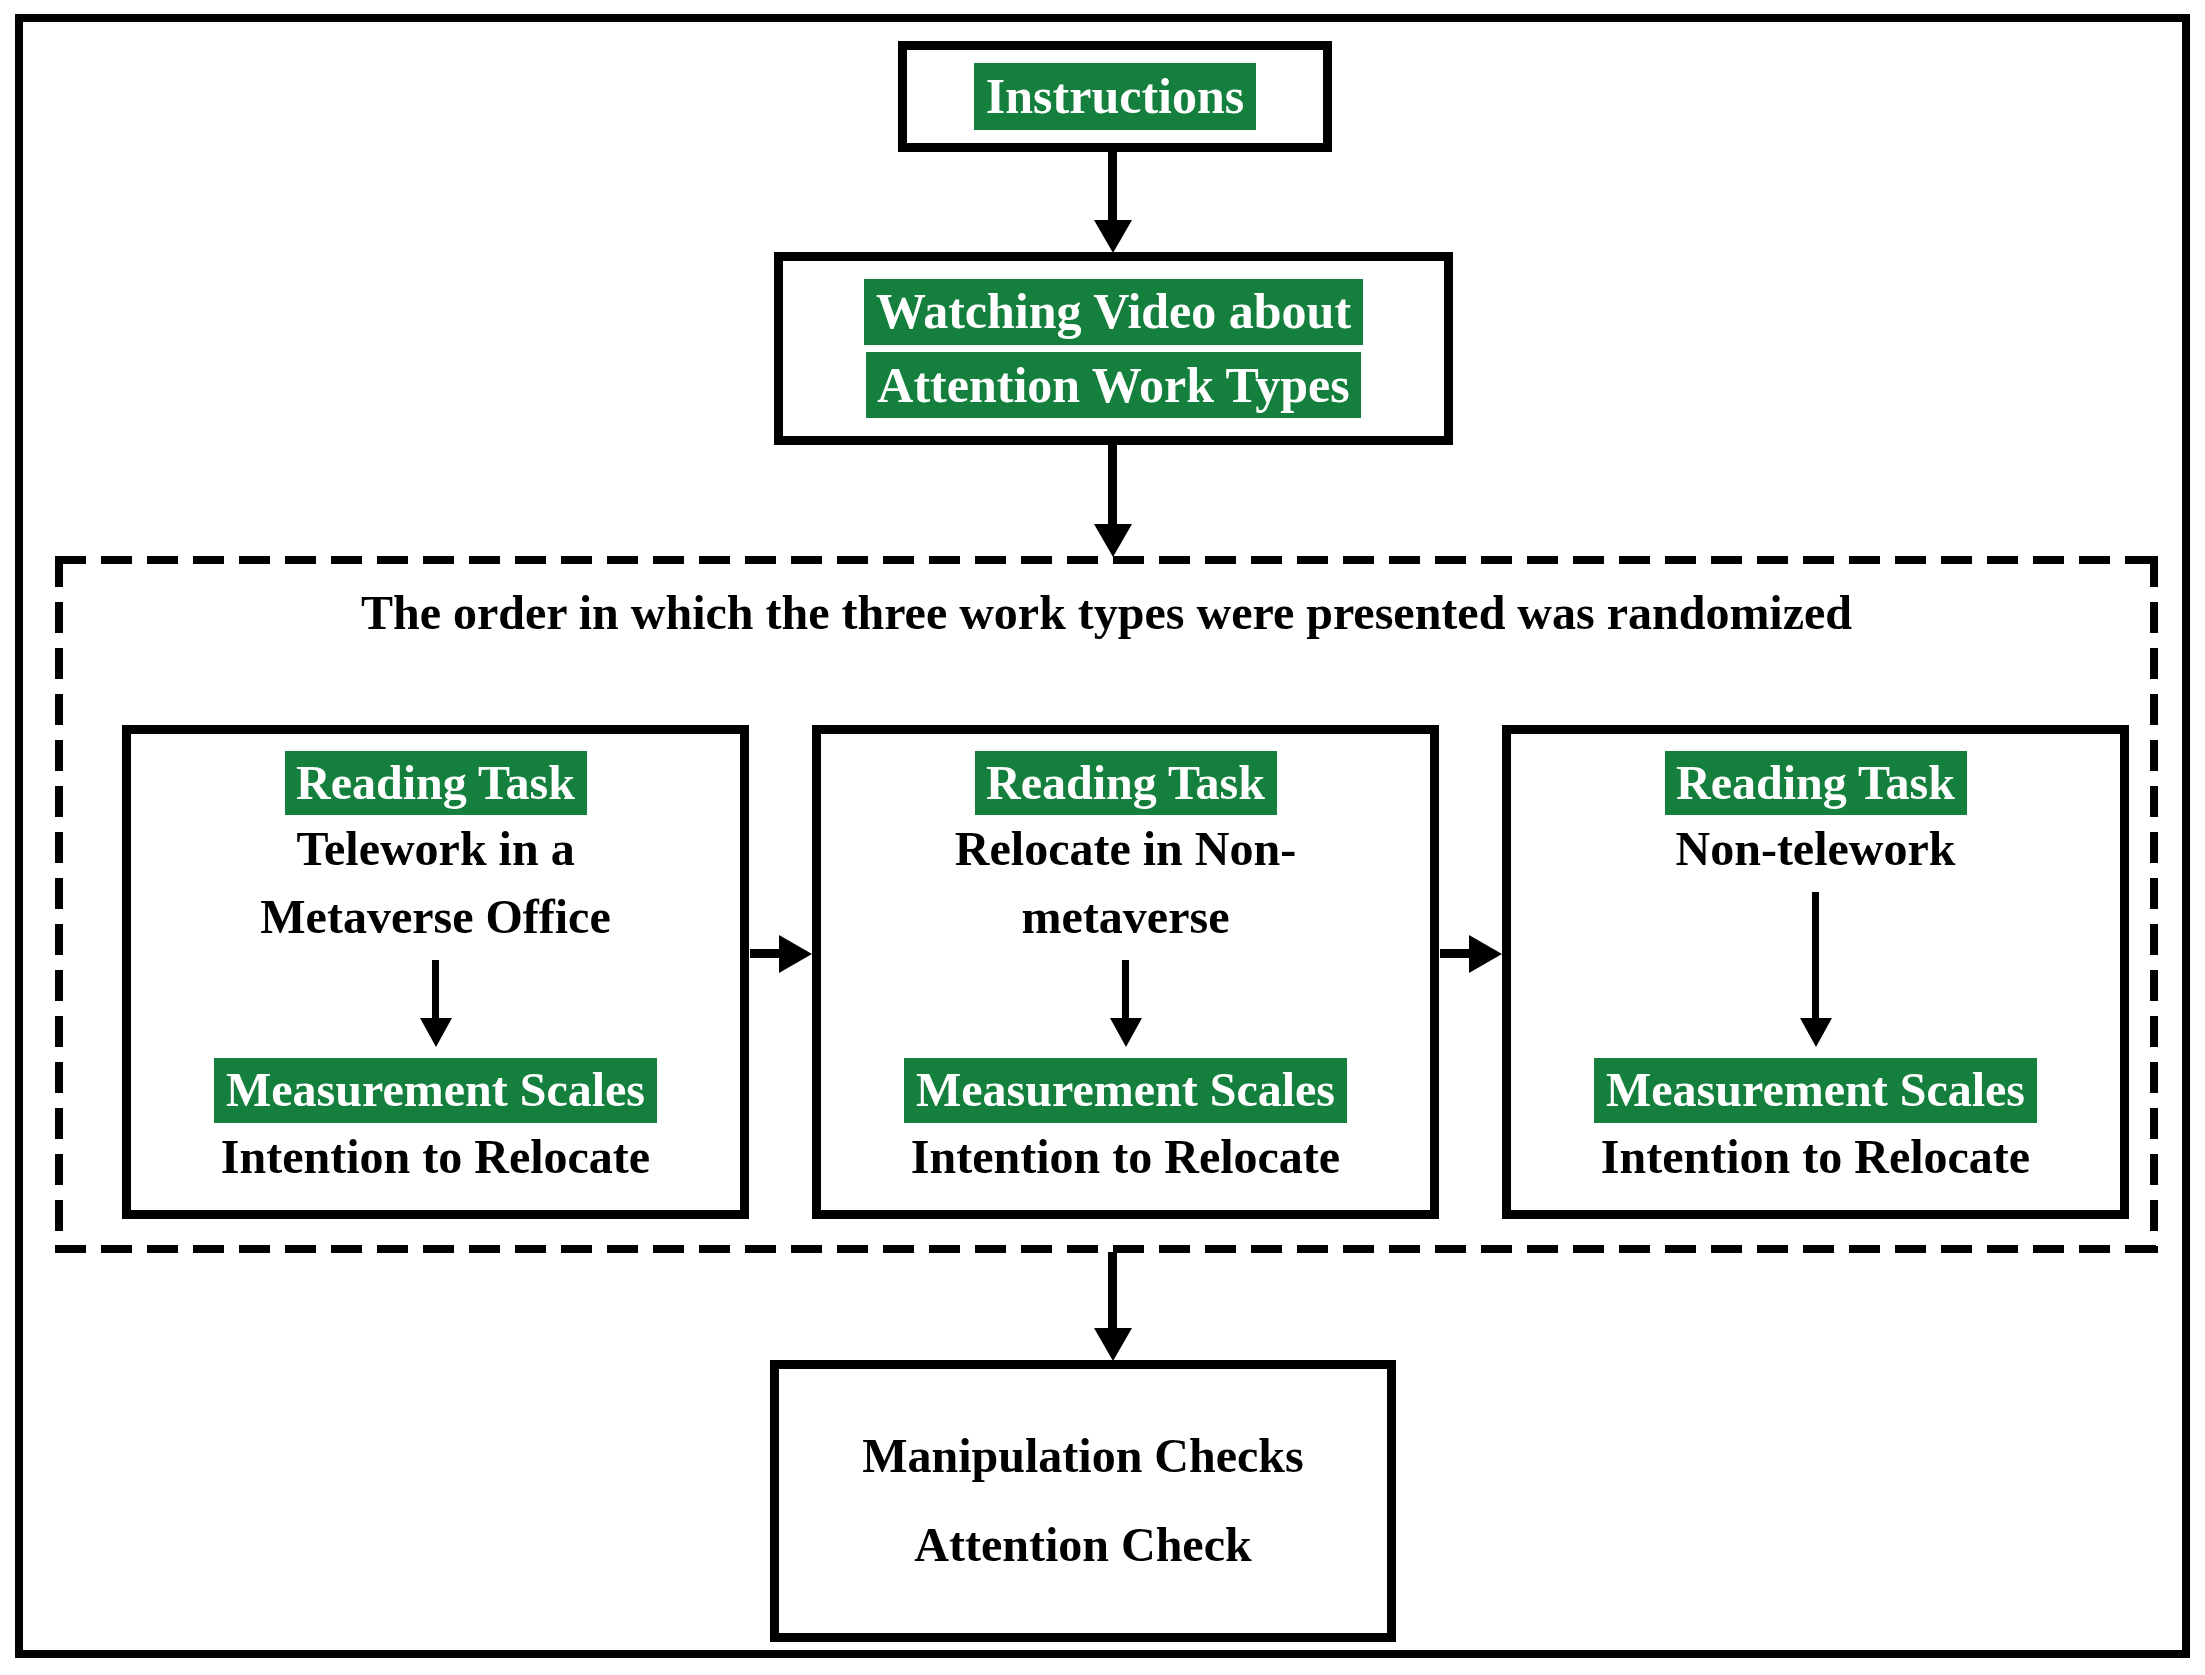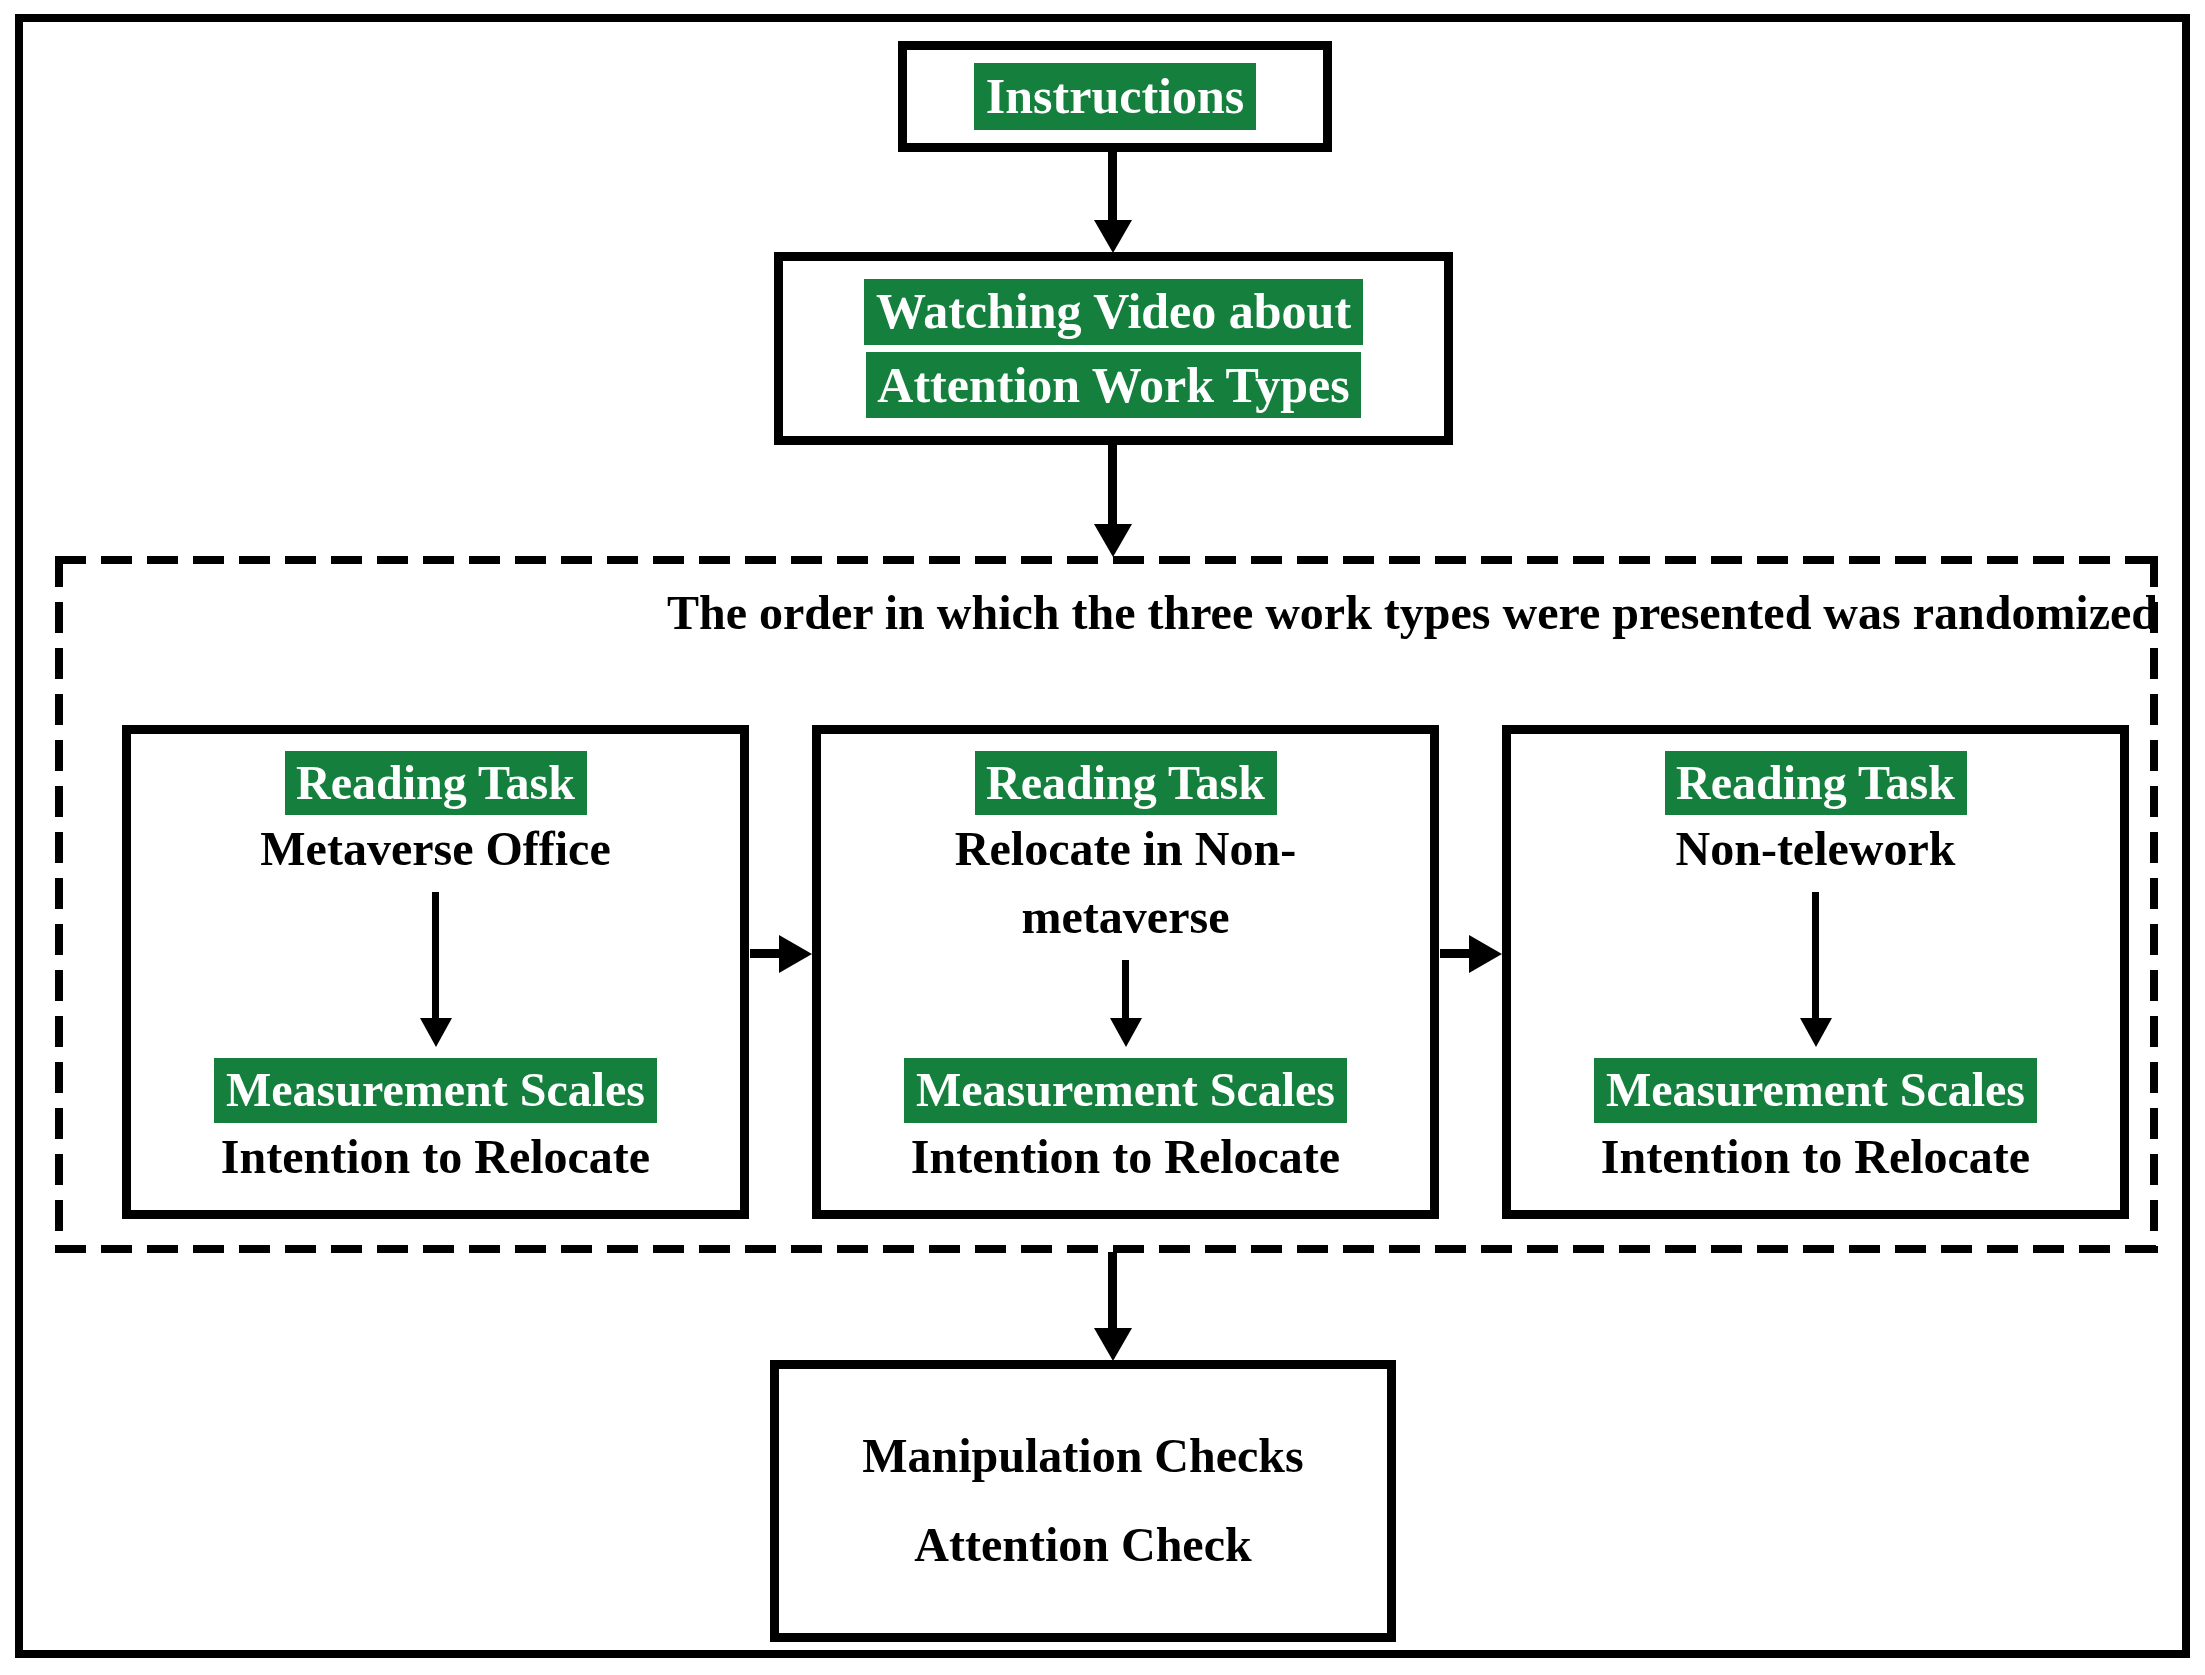--- a/index.html
+++ b/index.html
@@ -67,21 +67,21 @@
   .dash-bottom { bottom: 0; }
   .dash-left, .dash-right {
     position: absolute; top: 0; bottom: 0; width: 8.3px;
     background: repeating-linear-gradient(180deg, #000 0 31px, transparent 31px 46px);
   }
   .dash-left { left: 0; }
   .dash-right { right: 0; }
   .randomized-title {
     position: absolute;
     left: 0; right: 0; top: 28px;
-    text-align: right;
+    text-align: center;
     font-size: 48px;
     line-height: 1.2;
   }
 
   .cond-box {
     position: absolute;
     top: 153px;
     width: 627px;
     height: 494px;
     box-sizing: border-box;
@@ -166,20 +166,21 @@
   <div class="dashed-rect">
     <div class="dash-top"></div>
     <div class="dash-bottom"></div>
     <div class="dash-left"></div>
     <div class="dash-right"></div>
 
     <div class="randomized-title">The order in which the three work types were presented was randomized</div>
 
     <div class="cond-box cond-1">
       <span class="hl">Reading Task</span>
+      <div class="task-line">Telework in a</div>
       <div class="task-line">Metaverse Office</div>
       <div class="inner-arrow">
         <div class="stem"></div>
         <div class="head-down"></div>
       </div>
       <span class="hl">Measurement Scales</span>
       <div class="task-line">Intention to Relocate</div>
     </div>
 
     <div class="cond-box cond-2">

